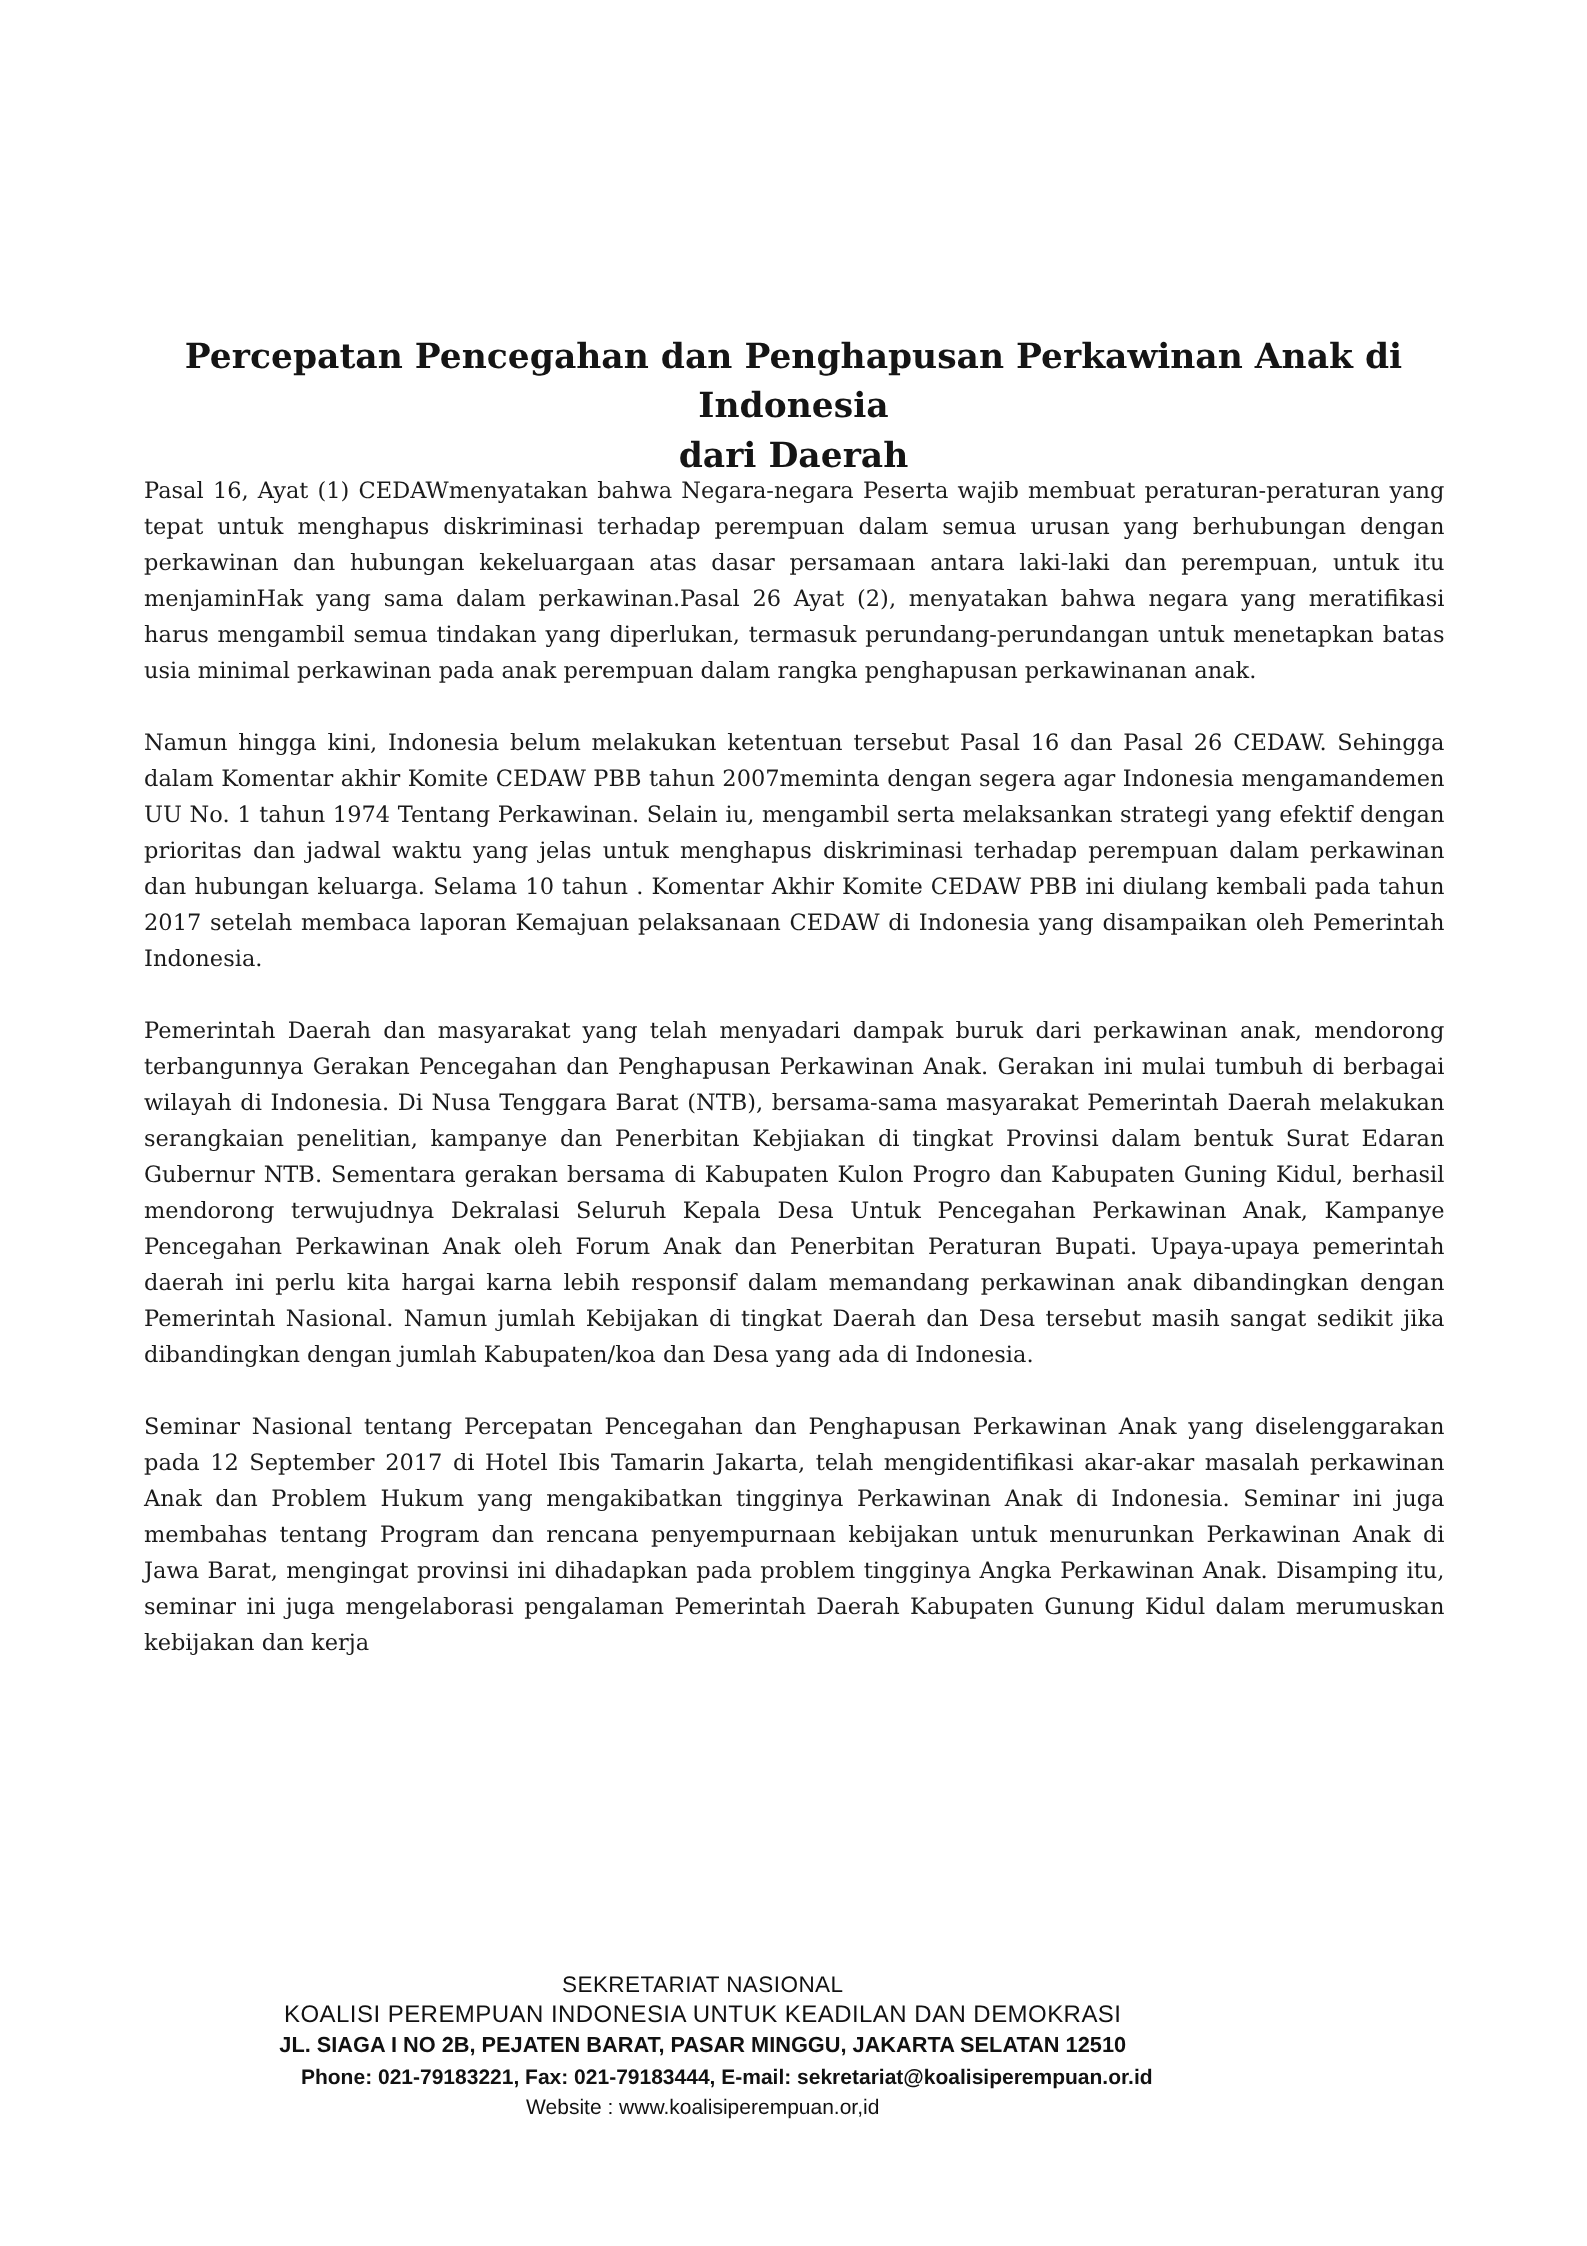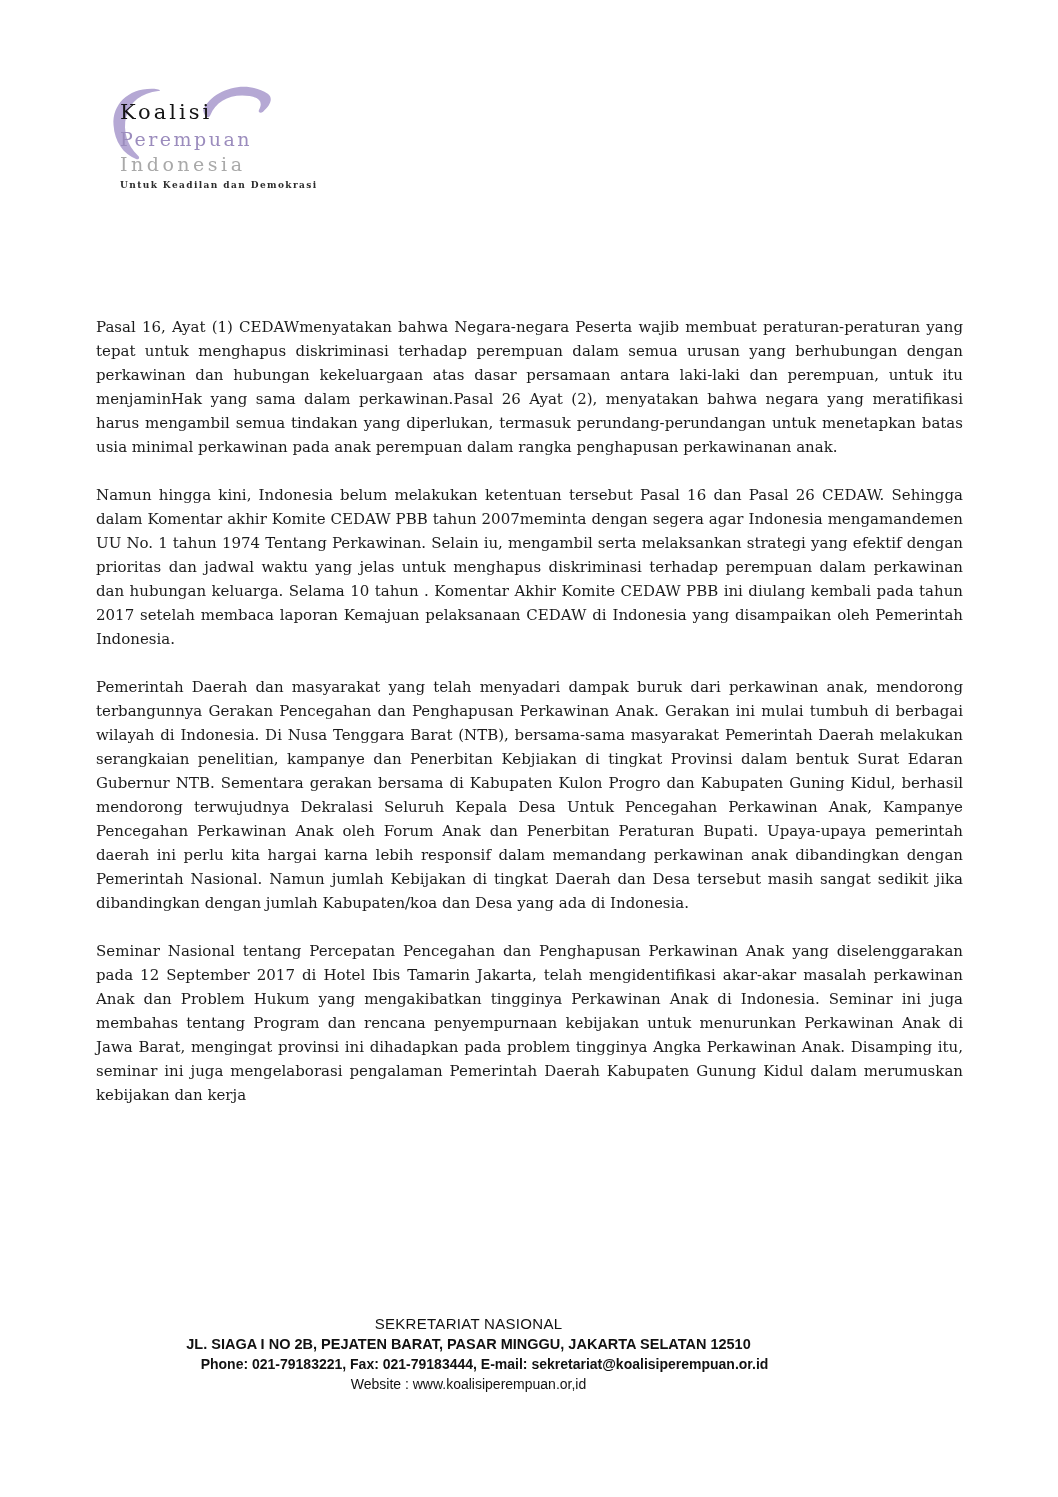--- a/index.html
+++ b/index.html
@@ -64,41 +64,34 @@
   .f-org { font-size: 16px; letter-spacing: 0.3px; }
   .f-address { font-size: 14.5px; font-weight: bold; }
   .f-contact { font-size: 14px; font-weight: bold; padding-left: 32px; }
   .f-website { font-size: 14px; font-weight: normal; }
 </style>
 </head>
 <body>
 
 <div class="page">
 
-  <header class="logo">
-    <svg class="logo-swoosh" viewBox="0 0 540 380" preserveAspectRatio="none" aria-hidden="true">
-      <path d="M 160 28 C 85 20, 36 72, 40 138 C 43 190, 68 228, 102 242 C 110 245, 114 237, 107 231 C 78 202, 65 155, 75 112 C 85 66, 118 40, 163 34 C 171 33, 169 29, 160 28 Z" fill="#b5a8d4"></path>
-      <path d="M 287 92 C 312 30, 402 -4, 465 42 C 481 55, 472 78, 452 97 C 445 104, 437 99, 441 91 C 452 68, 443 55, 415 49 C 365 40, 322 64, 307 107 C 301 122, 290 112, 287 92 Z" fill="#b5a8d4"></path>
-    </svg>
-    <div class="logo-text">
-      <div class="logo-l1">Koalisi</div>
-      <div class="logo-l2">Perempuan</div>
-      <div class="logo-l3">Indonesia</div>
-      <div class="logo-tag">Untuk Keadilan dan Demokrasi</div>
-    </div>
-  </header>
 
+  <h1 class="doc-title">
+    <span>Percepatan Pencegahan dan Penghapusan Perkawinan Anak di Indonesia</span><br>
+    <span>dari Daerah</span>
+  </h1>
 
   <main class="doc-body">
     <p>Pasal 16, Ayat (1) CEDAWmenyatakan bahwa Negara-negara Peserta wajib membuat peraturan-peraturan yang tepat untuk menghapus diskriminasi terhadap perempuan dalam semua urusan yang berhubungan dengan perkawinan dan hubungan kekeluargaan atas dasar persamaan antara laki-laki dan perempuan, untuk itu menjaminHak yang sama dalam perkawinan.Pasal 26 Ayat (2), menyatakan bahwa negara yang meratifikasi harus mengambil semua tindakan yang diperlukan, termasuk perundang-perundangan untuk menetapkan batas usia minimal perkawinan pada anak perempuan dalam rangka penghapusan perkawinanan anak.</p>
     <p>Namun hingga kini, Indonesia belum melakukan ketentuan tersebut Pasal 16 dan Pasal 26 CEDAW. Sehingga dalam Komentar akhir Komite CEDAW PBB tahun 2007meminta dengan segera agar Indonesia mengamandemen UU No. 1 tahun 1974 Tentang Perkawinan. Selain iu, mengambil serta melaksankan strategi yang efektif dengan prioritas dan jadwal waktu yang jelas untuk menghapus diskriminasi terhadap perempuan dalam perkawinan dan hubungan keluarga. Selama 10 tahun . Komentar Akhir Komite CEDAW PBB ini diulang kembali pada tahun 2017 setelah membaca laporan Kemajuan pelaksanaan CEDAW di Indonesia yang disampaikan oleh Pemerintah Indonesia.</p>
     <p>Pemerintah Daerah dan masyarakat yang telah menyadari dampak buruk dari perkawinan anak, mendorong terbangunnya Gerakan Pencegahan dan Penghapusan Perkawinan Anak.  Gerakan ini mulai tumbuh di berbagai wilayah di Indonesia. Di Nusa Tenggara Barat (NTB), bersama-sama masyarakat Pemerintah Daerah melakukan serangkaian penelitian, kampanye dan Penerbitan Kebjiakan di tingkat Provinsi dalam bentuk Surat Edaran Gubernur NTB. Sementara gerakan bersama di Kabupaten Kulon Progro dan Kabupaten Guning Kidul, berhasil mendorong terwujudnya Dekralasi Seluruh Kepala Desa Untuk Pencegahan Perkawinan Anak, Kampanye Pencegahan Perkawinan Anak oleh Forum Anak dan Penerbitan Peraturan Bupati. Upaya-upaya pemerintah daerah ini perlu kita hargai karna lebih responsif dalam memandang perkawinan anak dibandingkan dengan Pemerintah Nasional. Namun jumlah Kebijakan di tingkat Daerah dan Desa tersebut masih sangat sedikit jika dibandingkan dengan jumlah Kabupaten/koa dan Desa yang ada di Indonesia.</p>
     <p>Seminar Nasional tentang Percepatan Pencegahan dan Penghapusan Perkawinan Anak yang diselenggarakan pada 12 September 2017 di Hotel Ibis Tamarin Jakarta, telah mengidentifikasi akar-akar masalah perkawinan Anak dan Problem Hukum yang mengakibatkan tingginya Perkawinan Anak di Indonesia. Seminar ini juga membahas tentang Program dan rencana penyempurnaan kebijakan untuk menurunkan Perkawinan Anak di Jawa Barat, mengingat provinsi ini dihadapkan pada problem tingginya Angka Perkawinan Anak. Disamping itu, seminar ini juga mengelaborasi pengalaman Pemerintah Daerah Kabupaten Gunung Kidul dalam merumuskan kebijakan dan kerja</p>
   </main>
 
   <footer class="doc-footer">
     <div class="f-line f-secretariat">SEKRETARIAT NASIONAL</div>
+    <div class="f-line f-org">KOALISI PEREMPUAN INDONESIA UNTUK KEADILAN DAN DEMOKRASI</div>
     <div class="f-line f-address">JL. SIAGA I NO 2B, PEJATEN BARAT, PASAR MINGGU, JAKARTA SELATAN 12510</div>
     <div class="f-line f-contact">Phone: 021-79183221, Fax: 021-79183444, E-mail:  sekretariat@koalisiperempuan.or.id</div>
     <div class="f-line f-website">Website : www.koalisiperempuan.or,id</div>
   </footer>
 
 </div>
 
 </body></html>

